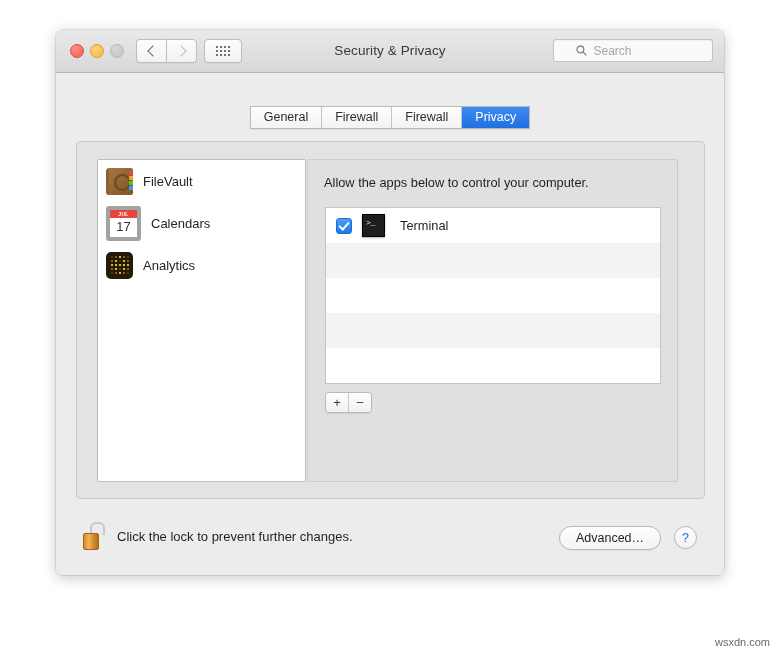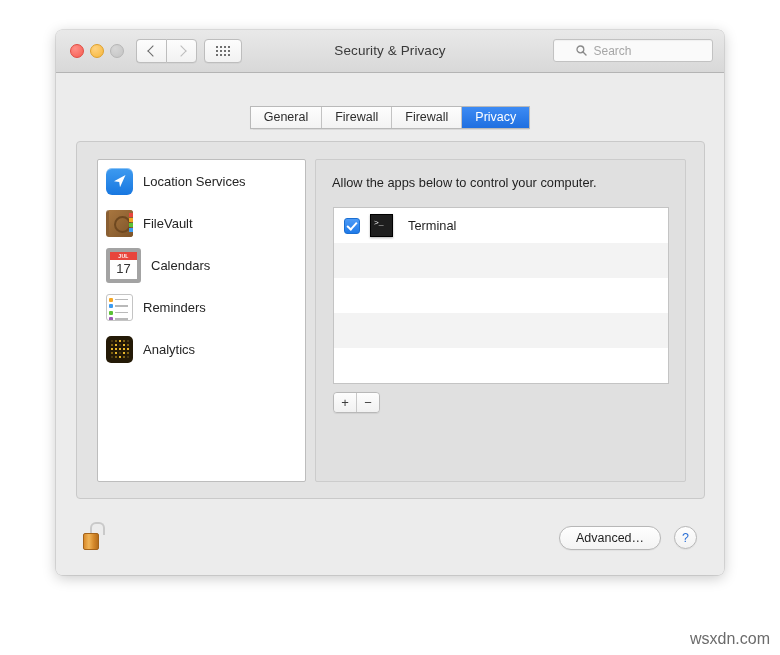--- a/index.html
+++ b/index.html
@@ -234,21 +234,21 @@
   .ic-access .legl { left: 8px; transform: rotate(18deg); transform-origin: top; }
   .ic-access .legr { left: 15px; transform: rotate(-18deg); transform-origin: top; }
   
   .ic-analytics { border-radius: 5px; background: #241a07; display: flex; align-items: center; justify-content: center; }
   .ic-analytics .dots { display: grid; grid-template-columns: repeat(5, 2px); grid-template-rows: repeat(5, 2px); gap: 2px; }
   .ic-analytics .dots i { width: 2px; height: 2px; display: block; }
 
   
   #right-pane {
     position: absolute;
-    left: 238px;
+    left: 230px;
     top: 17px;
     width: 369px;
     height: 321px;
     background: #e0e0e0;
     border: 1px solid #cccccc;
     border-radius: 2px;
   }
   #pane-desc {
     position: absolute;
     left: 16px;
@@ -406,21 +406,21 @@
     align-items: center;
     justify-content: center;
     box-shadow: 0 0.5px 1px rgba(0,0,0,0.08);
     cursor: default;
   }
 
   #watermark {
     position: absolute;
     right: 10px;
     bottom: 7px;
-    font-size: 16px;
+    font-size: 11px;
     color: #6b6b6b;
   }
 </style>
 </head>
 <body>
 
 <div id="window">
 
   <div id="titlebar">
     <div class="traffic" id="btn-close"></div>
@@ -472,28 +472,20 @@
         <div class="tab">Firewall</div>
         <div class="tab">Firewall</div>
         <div class="tab active">Privacy</div>
       </div>
     </div>
 
     <div id="main-panel">
 
       <div id="sidebar">
 
-        <div class="side-row">
-          <div class="side-icon ic-location">
-            <svg width="27" height="27" viewBox="0 0 27 27">
-              <polygon points="19.5,7 8,13.2 13.2,14 14,19.2" fill="#ffffff"></polygon>
-            </svg>
-          </div>
-          <div class="side-label">Location Services</div>
-        </div>
 
         <div class="side-row">
           <div class="side-icon ic-contacts">
             <span class="cover"></span>
             <span class="circ"></span>
             <span class="tabs">
               <i style="background:#e8453c"></i>
                 <i style="background:#f5a623"></i>
                 <i style="background:#5bc236"></i>
                 <i style="background:#3d9bf0"></i>
@@ -503,41 +495,20 @@
         </div>
 
         <div class="side-row">
           <div class="side-icon ic-cal">
             <div class="top">JUL</div>
             <div class="day">17</div>
           </div>
           <div class="side-label">Calendars</div>
         </div>
 
-        <div class="side-row">
-          <div class="side-icon ic-rem">
-            <span class="line">
-                <i style="background:#f5a623"></i>
-                <s></s>
-              </span>
-            <span class="line">
-                <i style="background:#3d9bf0"></i>
-                <s></s>
-              </span>
-            <span class="line">
-                <i style="background:#5bc236"></i>
-                <s></s>
-              </span>
-            <span class="line">
-                <i style="background:#9b59b6"></i>
-                <s></s>
-              </span>
-          </div>
-          <div class="side-label">Reminders</div>
-        </div>
 
 
         <div class="side-row">
           <div class="side-icon ic-analytics">
             <span class="dots">
               <i style="background:#4a3a12"></i>
                 <i style="background:#806313"></i>
                 <i style="background:#e8b72c"></i>
                 <i style="background:#806313"></i>
                 <i style="background:#4a3a12"></i>
@@ -591,20 +562,21 @@
         </div>
       </div>
 
     </div>
 
     <div id="bottom-bar">
       <div id="lock-icon">
         <span class="shackle"></span>
         <span class="bodyl"></span>
       </div>
+      <div id="lock-text">Click the lock to prevent further changes.</div>
       <div id="advanced-button">Advanced…</div>
       <div id="help-button">?</div>
     </div>
 
   </div>
 </div>
 
 <div id="watermark">wsxdn.com</div>
 
 </body></html>

